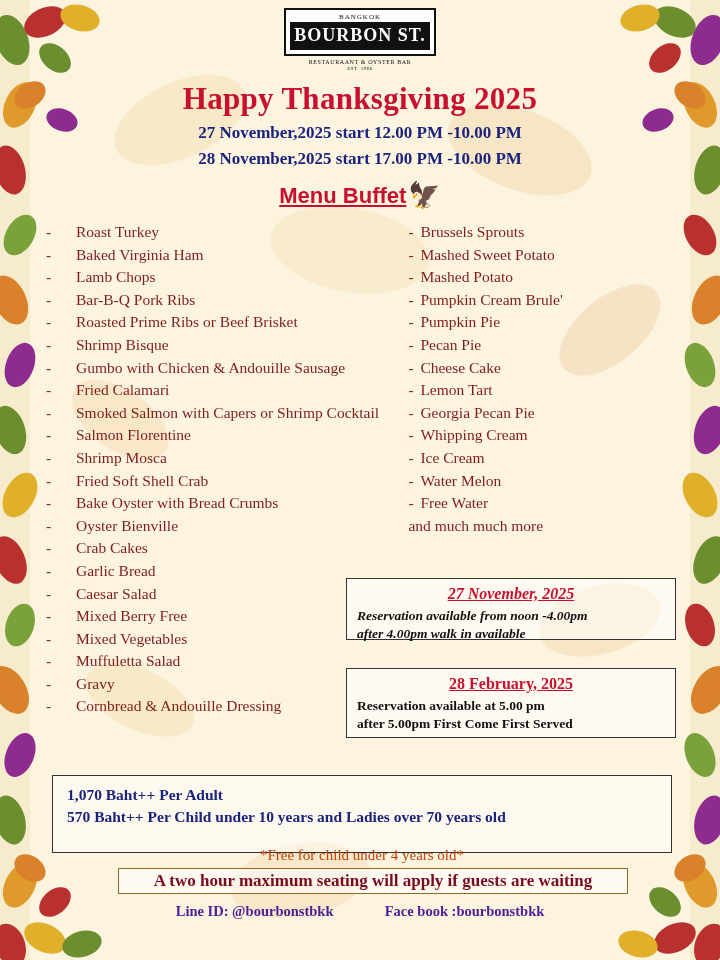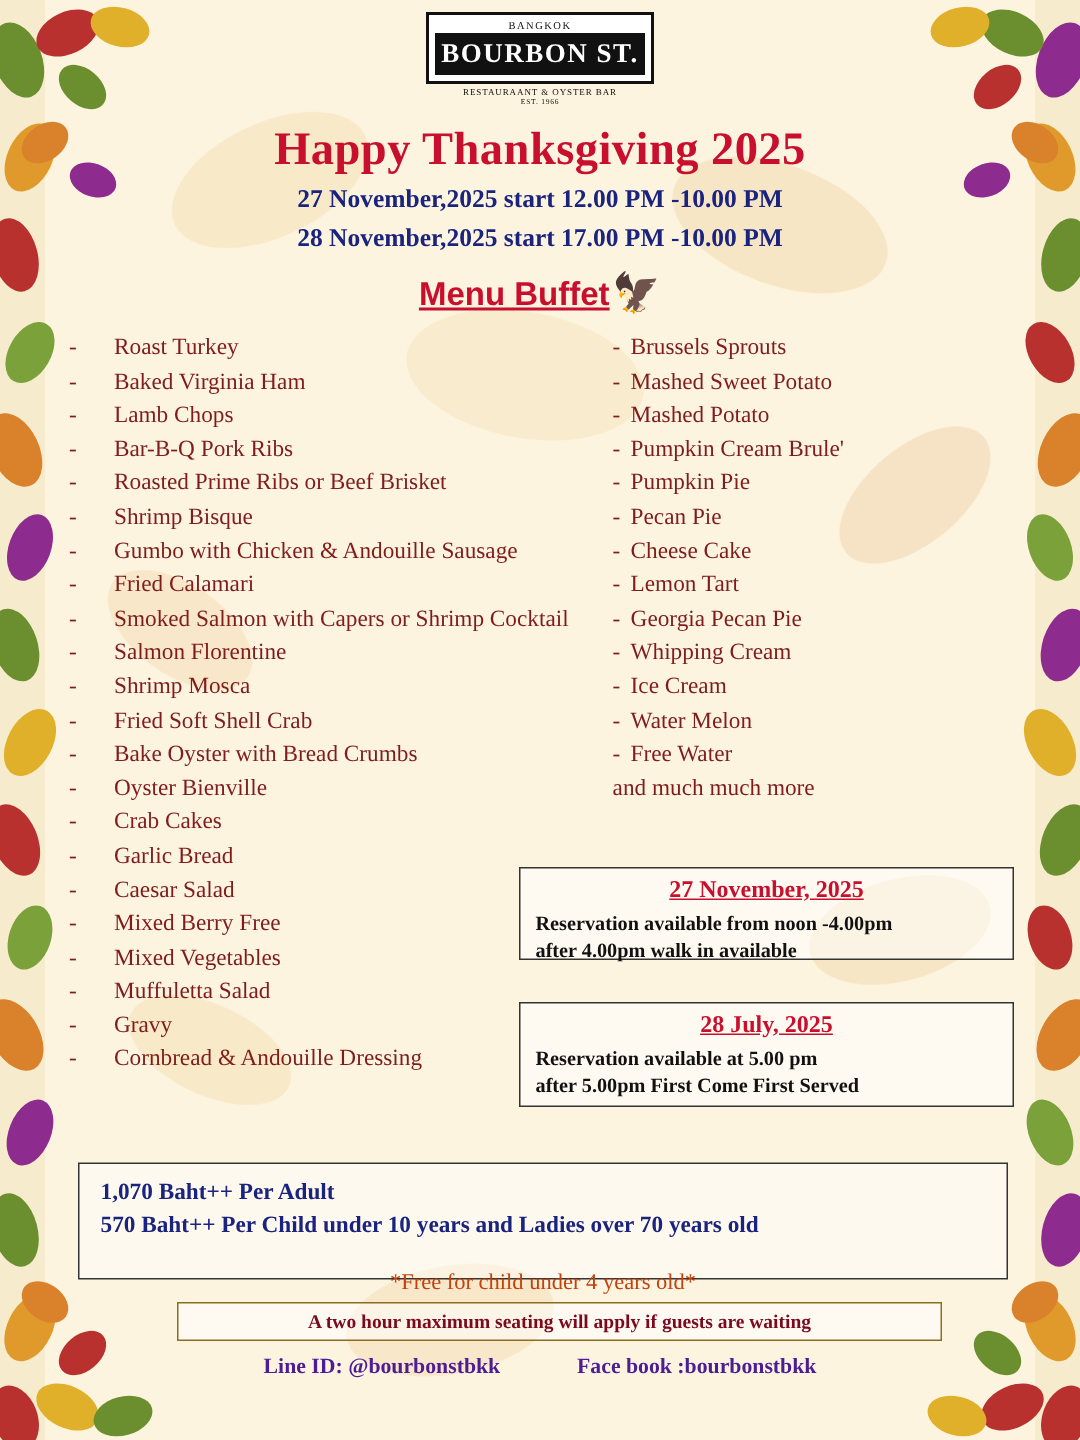--- a/index.html
+++ b/index.html
@@ -105,21 +105,21 @@
   .plain{padding-left:16px;}
 
   
   .resbox{
     position:absolute;
     border:1.5px solid #333;
     background:rgba(255,255,255,.55);
     padding:6px 10px 8px 10px;
     box-sizing:border-box;
   }
-  .res1{left:312px;top:578px;width:330px;height:62px;}
+  .res1{left:312px;top:578px;width:330px;height:62px;font-style:italic;}
   .res2{left:312px;top:668px;width:330px;height:70px;}
   .res-title{
     text-align:center;color:#c8102e;font-weight:bold;
     font-size:16px;text-decoration:underline;margin-bottom:4px;
   }
   .res-line{font-size:13.5px;font-weight:bold;color:#111;line-height:18px;}
 
   
   .pricebox{
     position:absolute;
@@ -139,21 +139,21 @@
   
   .notice{
     position:absolute;
     left:84px;top:868px;width:510px;height:26px;
     border:1.2px solid #8a6d1f;
     background:rgba(255,255,255,.55);
     box-sizing:border-box;
     display:flex;align-items:center;justify-content:center;
   }
   .notice span{
-    color:#7a0a1e;font-weight:bold;font-size:13px;
+    color:#7a0a1e;font-weight:bold;font-size:17px;
   }
 
   
   .footer{
     position:absolute;left:0;right:0;top:903px;
     text-align:center;
     font-size:14.5px;font-weight:bold;color:#4c1d95;
   }
   .footer .gap{display:inline-block;width:44px;}
 </style>
@@ -312,21 +312,21 @@
       </div>
     </div>
 
     <div class="resbox res1">
       <div class="res-title">27 November, 2025</div>
       <div class="res-line">Reservation available from noon -4.00pm</div>
       <div class="res-line">after 4.00pm walk in available</div>
     </div>
 
     <div class="resbox res2">
-      <div class="res-title">28 July, 2025</div>
+      <div class="res-title">28 February, 2025</div>
       <div class="res-line">Reservation available at 5.00 pm</div>
       <div class="res-line">after 5.00pm First Come First Served</div>
     </div>
 
     <div class="pricebox">
       <div class="price-line">1,070  Baht++ Per Adult</div>
       <div class="price-line"> 570    Baht++ Per Child under 10 years and Ladies over 70 years old</div>
       <div class="price-free">*Free for child under 4 years old*</div>
     </div>
 

